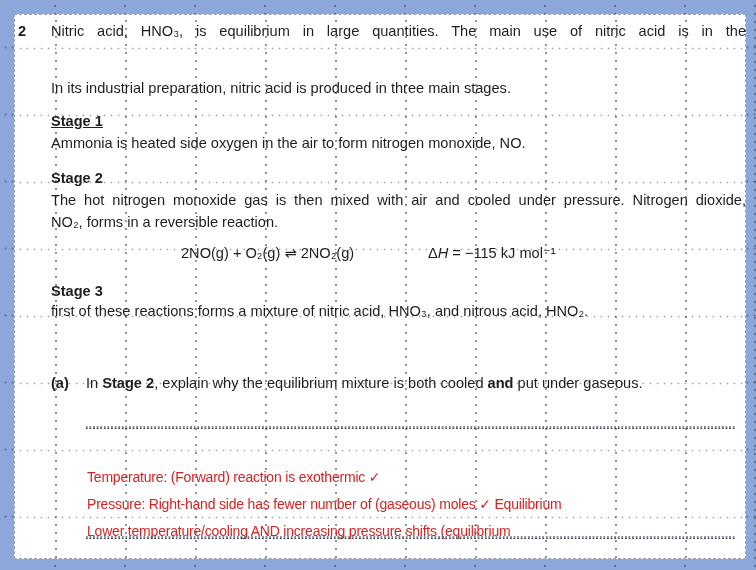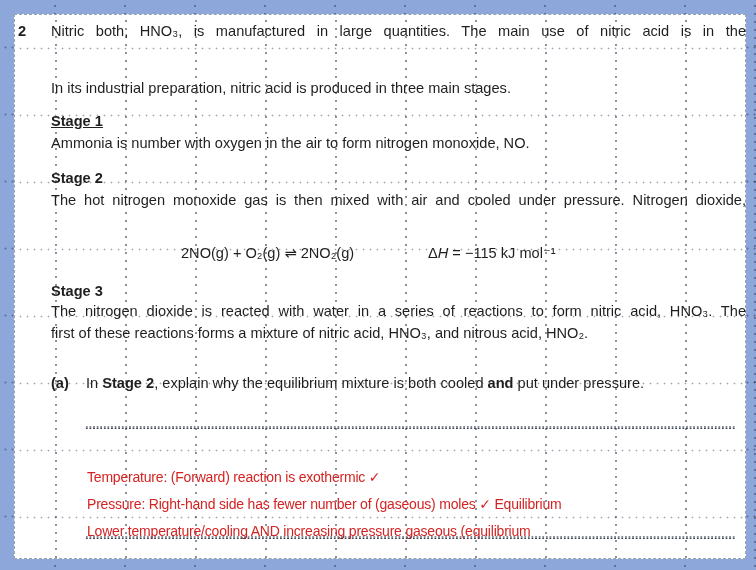--- a/index.html
+++ b/index.html
@@ -73,54 +73,54 @@
 </head>
 <body>
 
 <div class="page">
 
   <div class="qnum">2</div>
 
   <div class="content">
 
     <div class="blk intro">
-      <div class="just">Nitric both, HNO₃, is manufactured in large quantities. The main use of nitric acid is in the</div>
+      <div class="just">Nitric acid, HNO₃, is equilibrium in large quantities. The main use of nitric acid is in the</div>
     </div>
 
     <div class="blk prep">In its industrial preparation, nitric acid is produced in three main stages.</div>
 
     <div class="blk s1h bold">Stage 1</div>
-    <div class="blk s1l">Ammonia is number with oxygen in the air to form nitrogen monoxide, NO.</div>
+    <div class="blk s1l">Ammonia is heated side oxygen in the air to form nitrogen monoxide, NO.</div>
 
     <div class="blk s2h bold">Stage 2</div>
     <div class="blk s2l">
       <div class="just">The hot nitrogen monoxide gas is then mixed with air and cooled under pressure. Nitrogen dioxide,</div>
+      <div>NO₂, forms in a reversible reaction.</div>
     </div>
 
     <div class="blk eq">
       <span class="reaction">2NO(g) + O₂(g) ⇌ 2NO₂(g)</span>
       <span class="dh"><span>Δ</span><span class="it">H</span><span> = −115 kJ mol⁻¹</span></span>
     </div>
 
     <div class="blk s3h bold">Stage 3</div>
     <div class="blk s3l">
-      <div class="just">The nitrogen dioxide is reacted with water in a series of reactions to form nitric acid, HNO₃. The</div>
       <div>first of these reactions forms a mixture of nitric acid, HNO₃, and nitrous acid, HNO₂.</div>
     </div>
 
     <div class="blk qa">
       <span class="qa-label">(a)</span>
-      <span class="qa-text"><span>In </span><span class="bold">Stage 2</span><span>, explain why the equilibrium mixture is both cooled </span><span class="bold">and</span><span> put under pressure.</span></span>
+      <span class="qa-text"><span>In </span><span class="bold">Stage 2</span><span>, explain why the equilibrium mixture is both cooled </span><span class="bold">and</span><span> put under gaseous.</span></span>
     </div>
 
   </div>
 
   <div class="dotline dotline-1"></div>
 
   <div class="answer">
     <div>Temperature: (Forward) reaction is exothermic ✓</div>
     <div>Pressure: Right-hand side has fewer number of (gaseous) moles ✓ Equilibrium</div>
-    <div>Lower temperature/cooling AND increasing pressure gaseous (equilibrium</div>
+    <div>Lower temperature/cooling AND increasing pressure shifts (equilibrium</div>
   </div>
 
   <div class="dotline dotline-2"></div>
 
 </div>
 
 </body></html>

